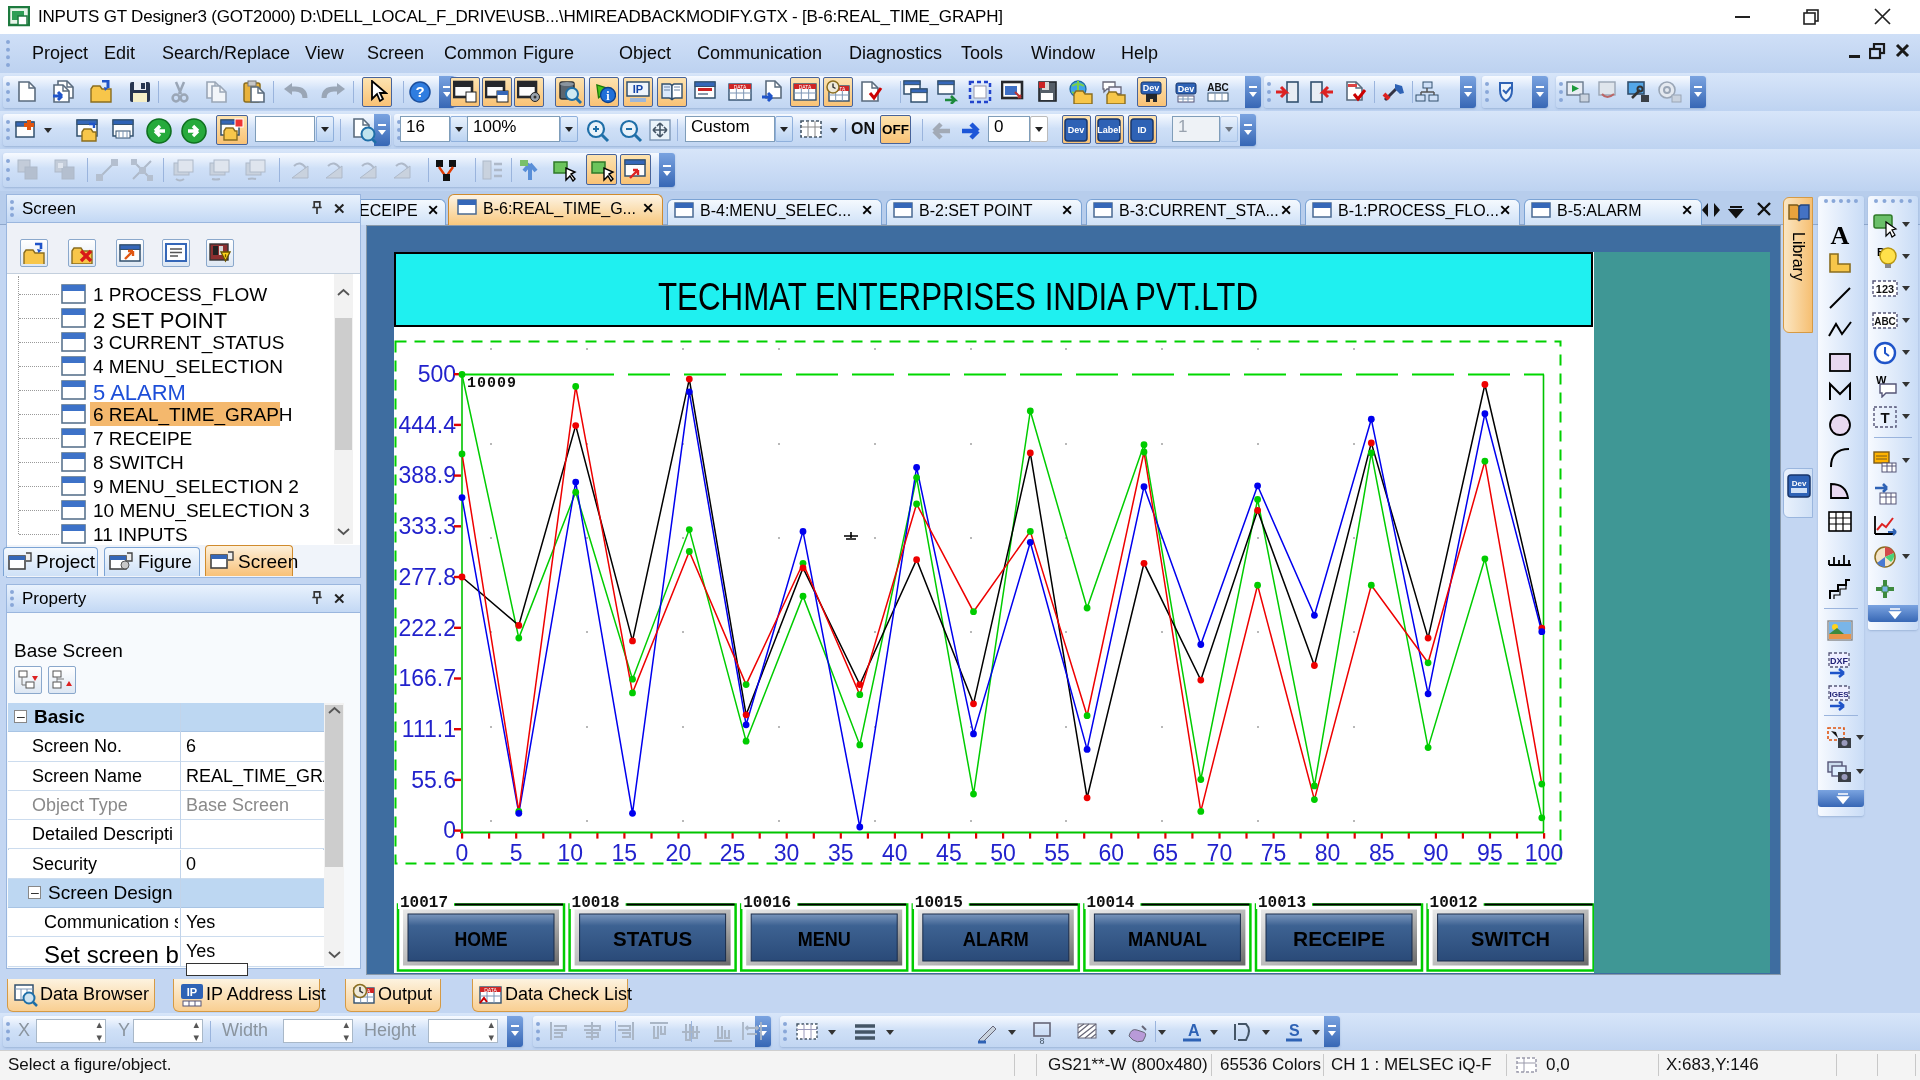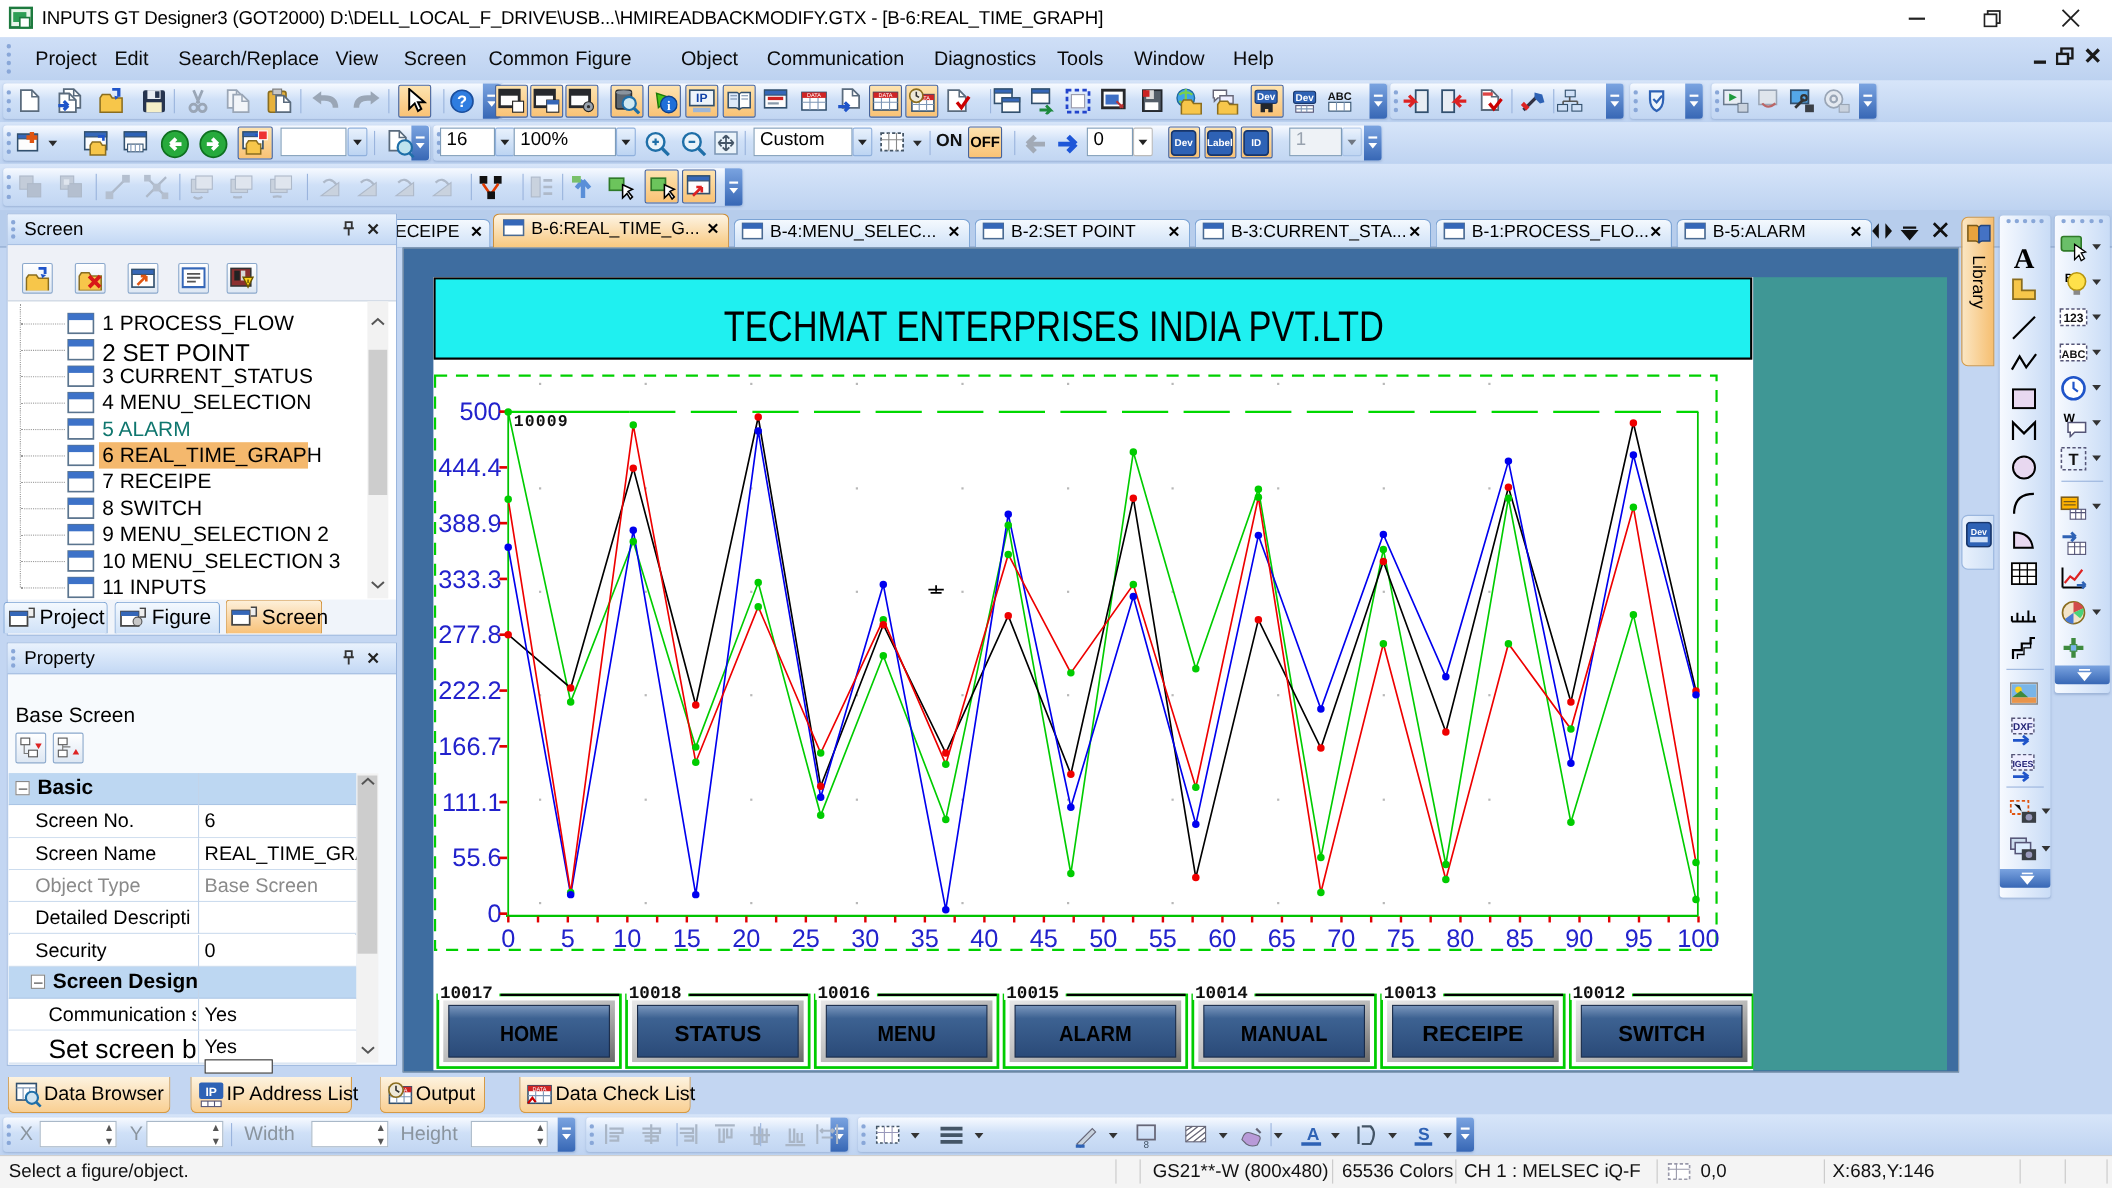--- a/index.html
+++ b/index.html
@@ -968,21 +968,21 @@
 <svg class="abs" style="left:61px;top:356px" width="25" height="20" viewBox="0 0 25 20">
     <rect x="1" y="1" width="23" height="18" fill="#fff" stroke="#5a748e" stroke-width="1.6"></rect>
     <rect x="1" y="1" width="23" height="6" fill="#3d72c8"></rect>
   </svg>
 <div class="abs" style="left:93px;top:356px;font-size:19px;color:#000;white-space:nowrap">4 MENU_SELECTION</div>
 <div class="abs" style="left:19px;top:390px;width:40px;height:1px;border-top:1px dotted #9a9a9a"></div>
 <svg class="abs" style="left:61px;top:380px" width="25" height="20" viewBox="0 0 25 20">
     <rect x="1" y="1" width="23" height="18" fill="#fff" stroke="#5a748e" stroke-width="1.6"></rect>
     <rect x="1" y="1" width="23" height="6" fill="#3d72c8"></rect>
   </svg>
-<div class="abs" style="left:93px;top:380px;font-size:19px;color:#0f766e;white-space:nowrap">5 ALARM</div>
+<div class="abs" style="left:93px;top:380px;font-size:22px;color:#1d4ed8;white-space:nowrap">5 ALARM</div>
 <div class="abs" style="left:19px;top:414px;width:40px;height:1px;border-top:1px dotted #9a9a9a"></div>
 <div class="abs" style="left:90px;top:402px;width:190px;height:24px;background:#f4b86d"></div>
 <svg class="abs" style="left:61px;top:404px" width="25" height="20" viewBox="0 0 25 20">
     <rect x="1" y="1" width="23" height="18" fill="#fff" stroke="#5a748e" stroke-width="1.6"></rect>
     <rect x="1" y="1" width="23" height="6" fill="#3d72c8"></rect>
   </svg>
 <div class="abs" style="left:93px;top:404px;font-size:19px;color:#000;white-space:nowrap">6 REAL_TIME_GRAPH</div>
 <div class="abs" style="left:19px;top:438px;width:40px;height:1px;border-top:1px dotted #9a9a9a"></div>
 <svg class="abs" style="left:61px;top:428px" width="25" height="20" viewBox="0 0 25 20">
     <rect x="1" y="1" width="23" height="18" fill="#fff" stroke="#5a748e" stroke-width="1.6"></rect>
@@ -1090,21 +1090,21 @@
 <div class="abs" style="left:32px;top:824.2px;font-size:18px;color:#000;white-space:nowrap;max-width:146px;overflow:hidden">Detailed Descripti</div>
 <div class="abs" style="left:186px;top:824.2px;font-size:18px;color:#000;white-space:nowrap"></div>
 <div class="abs" style="left:180px;top:820.2px;width:1px;height:29.3px;background:#c2d4ea"></div>
 <div class="abs" style="left:8px;top:849.5px;width:316px;height:29.3px;background:#fff;border-bottom:1px solid #ccdcee"></div>
 <div class="abs" style="left:32px;top:853.5px;font-size:18px;color:#000;white-space:nowrap;max-width:146px;overflow:hidden">Security</div>
 <div class="abs" style="left:186px;top:853.5px;font-size:18px;color:#000;white-space:nowrap">0</div>
 <div class="abs" style="left:180px;top:849.5px;width:1px;height:29.3px;background:#c2d4ea"></div>
 <div class="abs" style="left:8px;top:878.8px;width:316px;height:29.3px;background:#bdd7f2;border-bottom:1px solid #a8c4e4"></div>
 <div class="abs" style="left:28px;top:885.8px;width:13px;height:13px;background:#fff;border:1px solid #888"></div>
 <div class="abs" style="left:31px;top:883.8px;font-size:14px;color:#333">–</div>
-<div class="abs" style="left:48px;top:881.8px;font-size:19px;font-weight:bold;color:#000">Screen Design</div>
+<div class="abs" style="left:48px;top:881.8px;font-size:19px;font-weight:normal;color:#000">Screen Design</div>
 <div class="abs" style="left:180px;top:878.8px;width:1px;height:29.3px;background:#c2d4ea"></div>
 <div class="abs" style="left:8px;top:908.1px;width:316px;height:29.3px;background:#fff;border-bottom:1px solid #ccdcee"></div>
 <div class="abs" style="left:44px;top:912.1px;font-size:18px;color:#000;white-space:nowrap;max-width:134px;overflow:hidden">Communication set</div>
 <div class="abs" style="left:186px;top:912.1px;font-size:18px;color:#000;white-space:nowrap">Yes</div>
 <div class="abs" style="left:180px;top:908.1px;width:1px;height:29.3px;background:#c2d4ea"></div>
 <div class="abs" style="left:8px;top:937.4px;width:316px;height:29.3px;background:#fff;border-bottom:1px solid #ccdcee"></div>
 <div class="abs" style="left:44px;top:941.4px;font-size:24px;color:#000;white-space:nowrap;max-width:134px;overflow:hidden">Set screen bac</div>
 <div class="abs" style="left:186px;top:941.4px;font-size:18px;color:#000;white-space:nowrap">Yes</div>
 <div class="abs" style="left:180px;top:937.4px;width:1px;height:29.3px;background:#c2d4ea"></div>
 <div class="abs" style="left:186px;top:963px;width:62px;height:13px;background:#fff;border:1.5px solid #333"></div>

